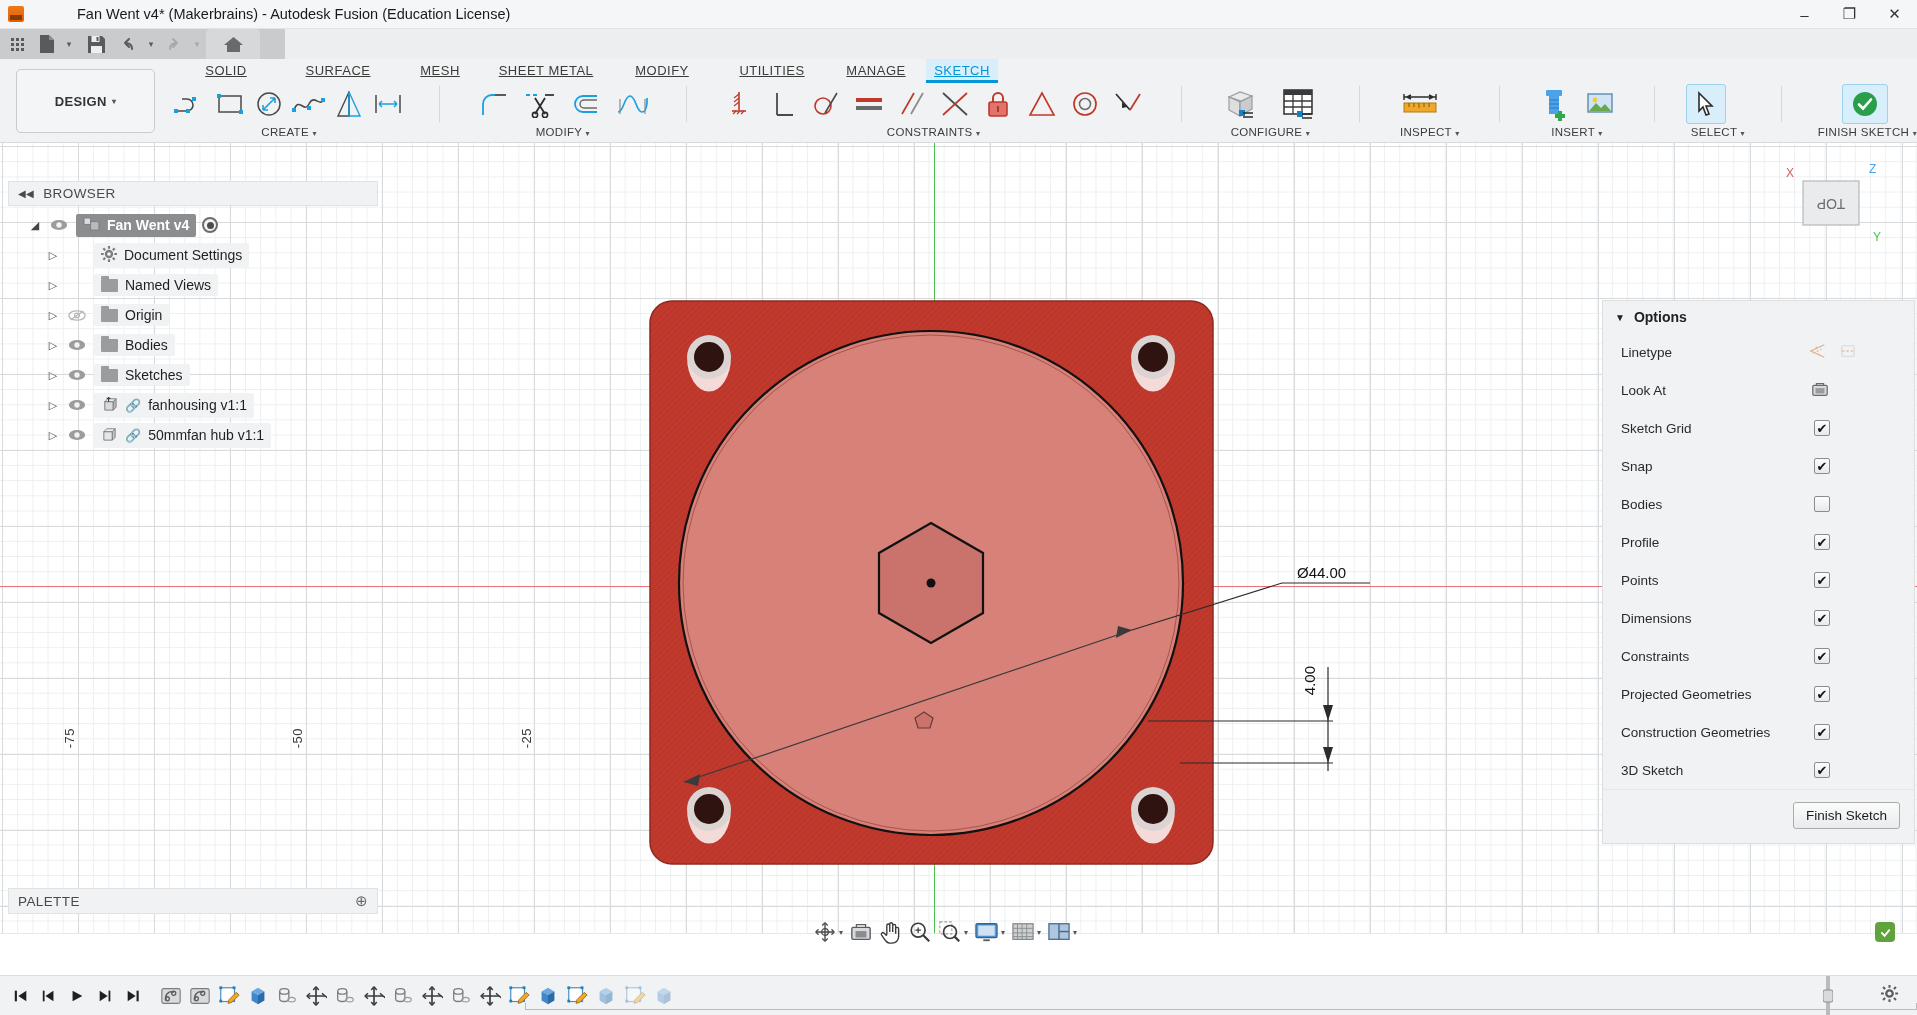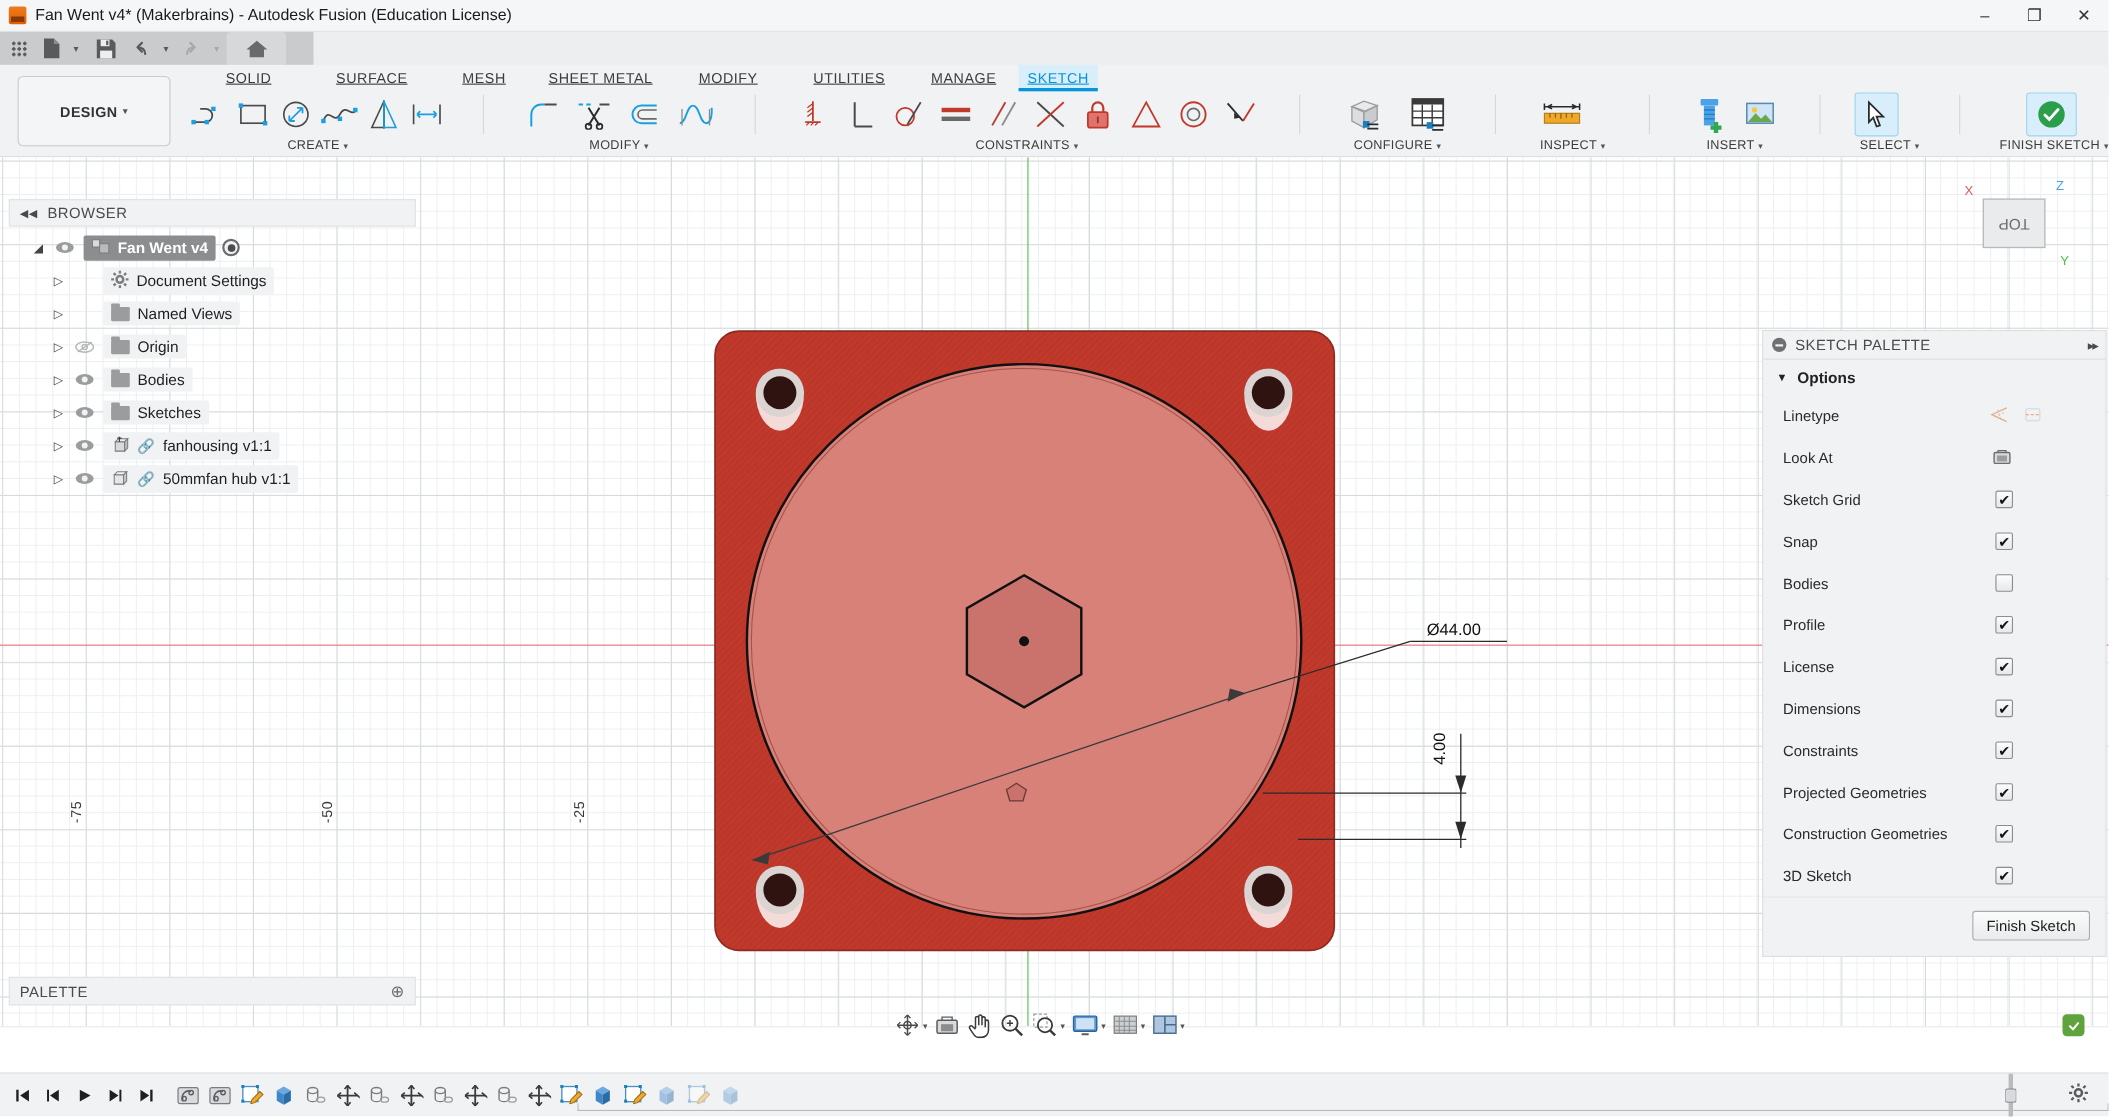--- a/index.html
+++ b/index.html
@@ -19,21 +19,21 @@
   }
   .title-ico {
     width: 16px; height: 16px; margin-left: 8px; margin-right: 8px;
     background: linear-gradient(180deg,#f07a1c 0%,#e06000 100%);
     border-radius: 2px; position: relative; flex: none;
   }
   .title-ico::after {
     content: ""; position: absolute; left: 2px; bottom: 2px; right: 2px; height: 5px;
     background: #8a3a00;
   }
-  .title-text { font-size: 14.5px; color: #1a1a1a; white-space: nowrap; }
+  .title-text { font-size: 14.5px; color: #1a1a1a; white-space: nowrap; margin-left: 45px; }
   .winbtns { margin-left: auto; display: flex; height: 29px; }
   .winbtn {
     width: 45px; height: 29px; display: flex; align-items: center; justify-content: center;
     font-size: 15px; color: #333;
   }
 
   
   .qabar {
     position: absolute; top: 29px; left: 0; width: 1917px; height: 30px;
     background: #eceef0;
@@ -901,27 +901,20 @@
 
       </div>
     </div>
 
     <div class="comments">
       <span>PALETTE</span>
       <span style="margin-left:auto;font-size:15px;color:#6a6c6e;">⊕</span>
     </div>
 
     <div class="palette">
-      <div class="pal-head">
-        <span class="pal-min">
-            <i></i>
-          </span>
-        <span>SKETCH PALETTE</span>
-        <span class="pal-expand">▸▸</span>
-      </div>
 
       <div class="pal-section">
         <span style="font-size:10px;">▼</span>
         <span>Options</span>
       </div>
 
       <div class="pal-row">
         <span class="lab">Linetype</span>
         <span style="display:flex;gap:10px;margin-right:38px;">
           <span>
@@ -964,21 +957,21 @@
         <span class="lab">Bodies</span>
         <span class="cb" style="margin-right:66px;"></span>
       </div>
 
       <div class="pal-row">
         <span class="lab">Profile</span>
         <span class="cb" style="margin-right:66px;">✔</span>
       </div>
 
       <div class="pal-row">
-        <span class="lab">License</span>
+        <span class="lab">Points</span>
         <span class="cb" style="margin-right:66px;">✔</span>
       </div>
 
       <div class="pal-row">
         <span class="lab">Dimensions</span>
         <span class="cb" style="margin-right:66px;">✔</span>
       </div>
 
       <div class="pal-row">
         <span class="lab">Constraints</span>

